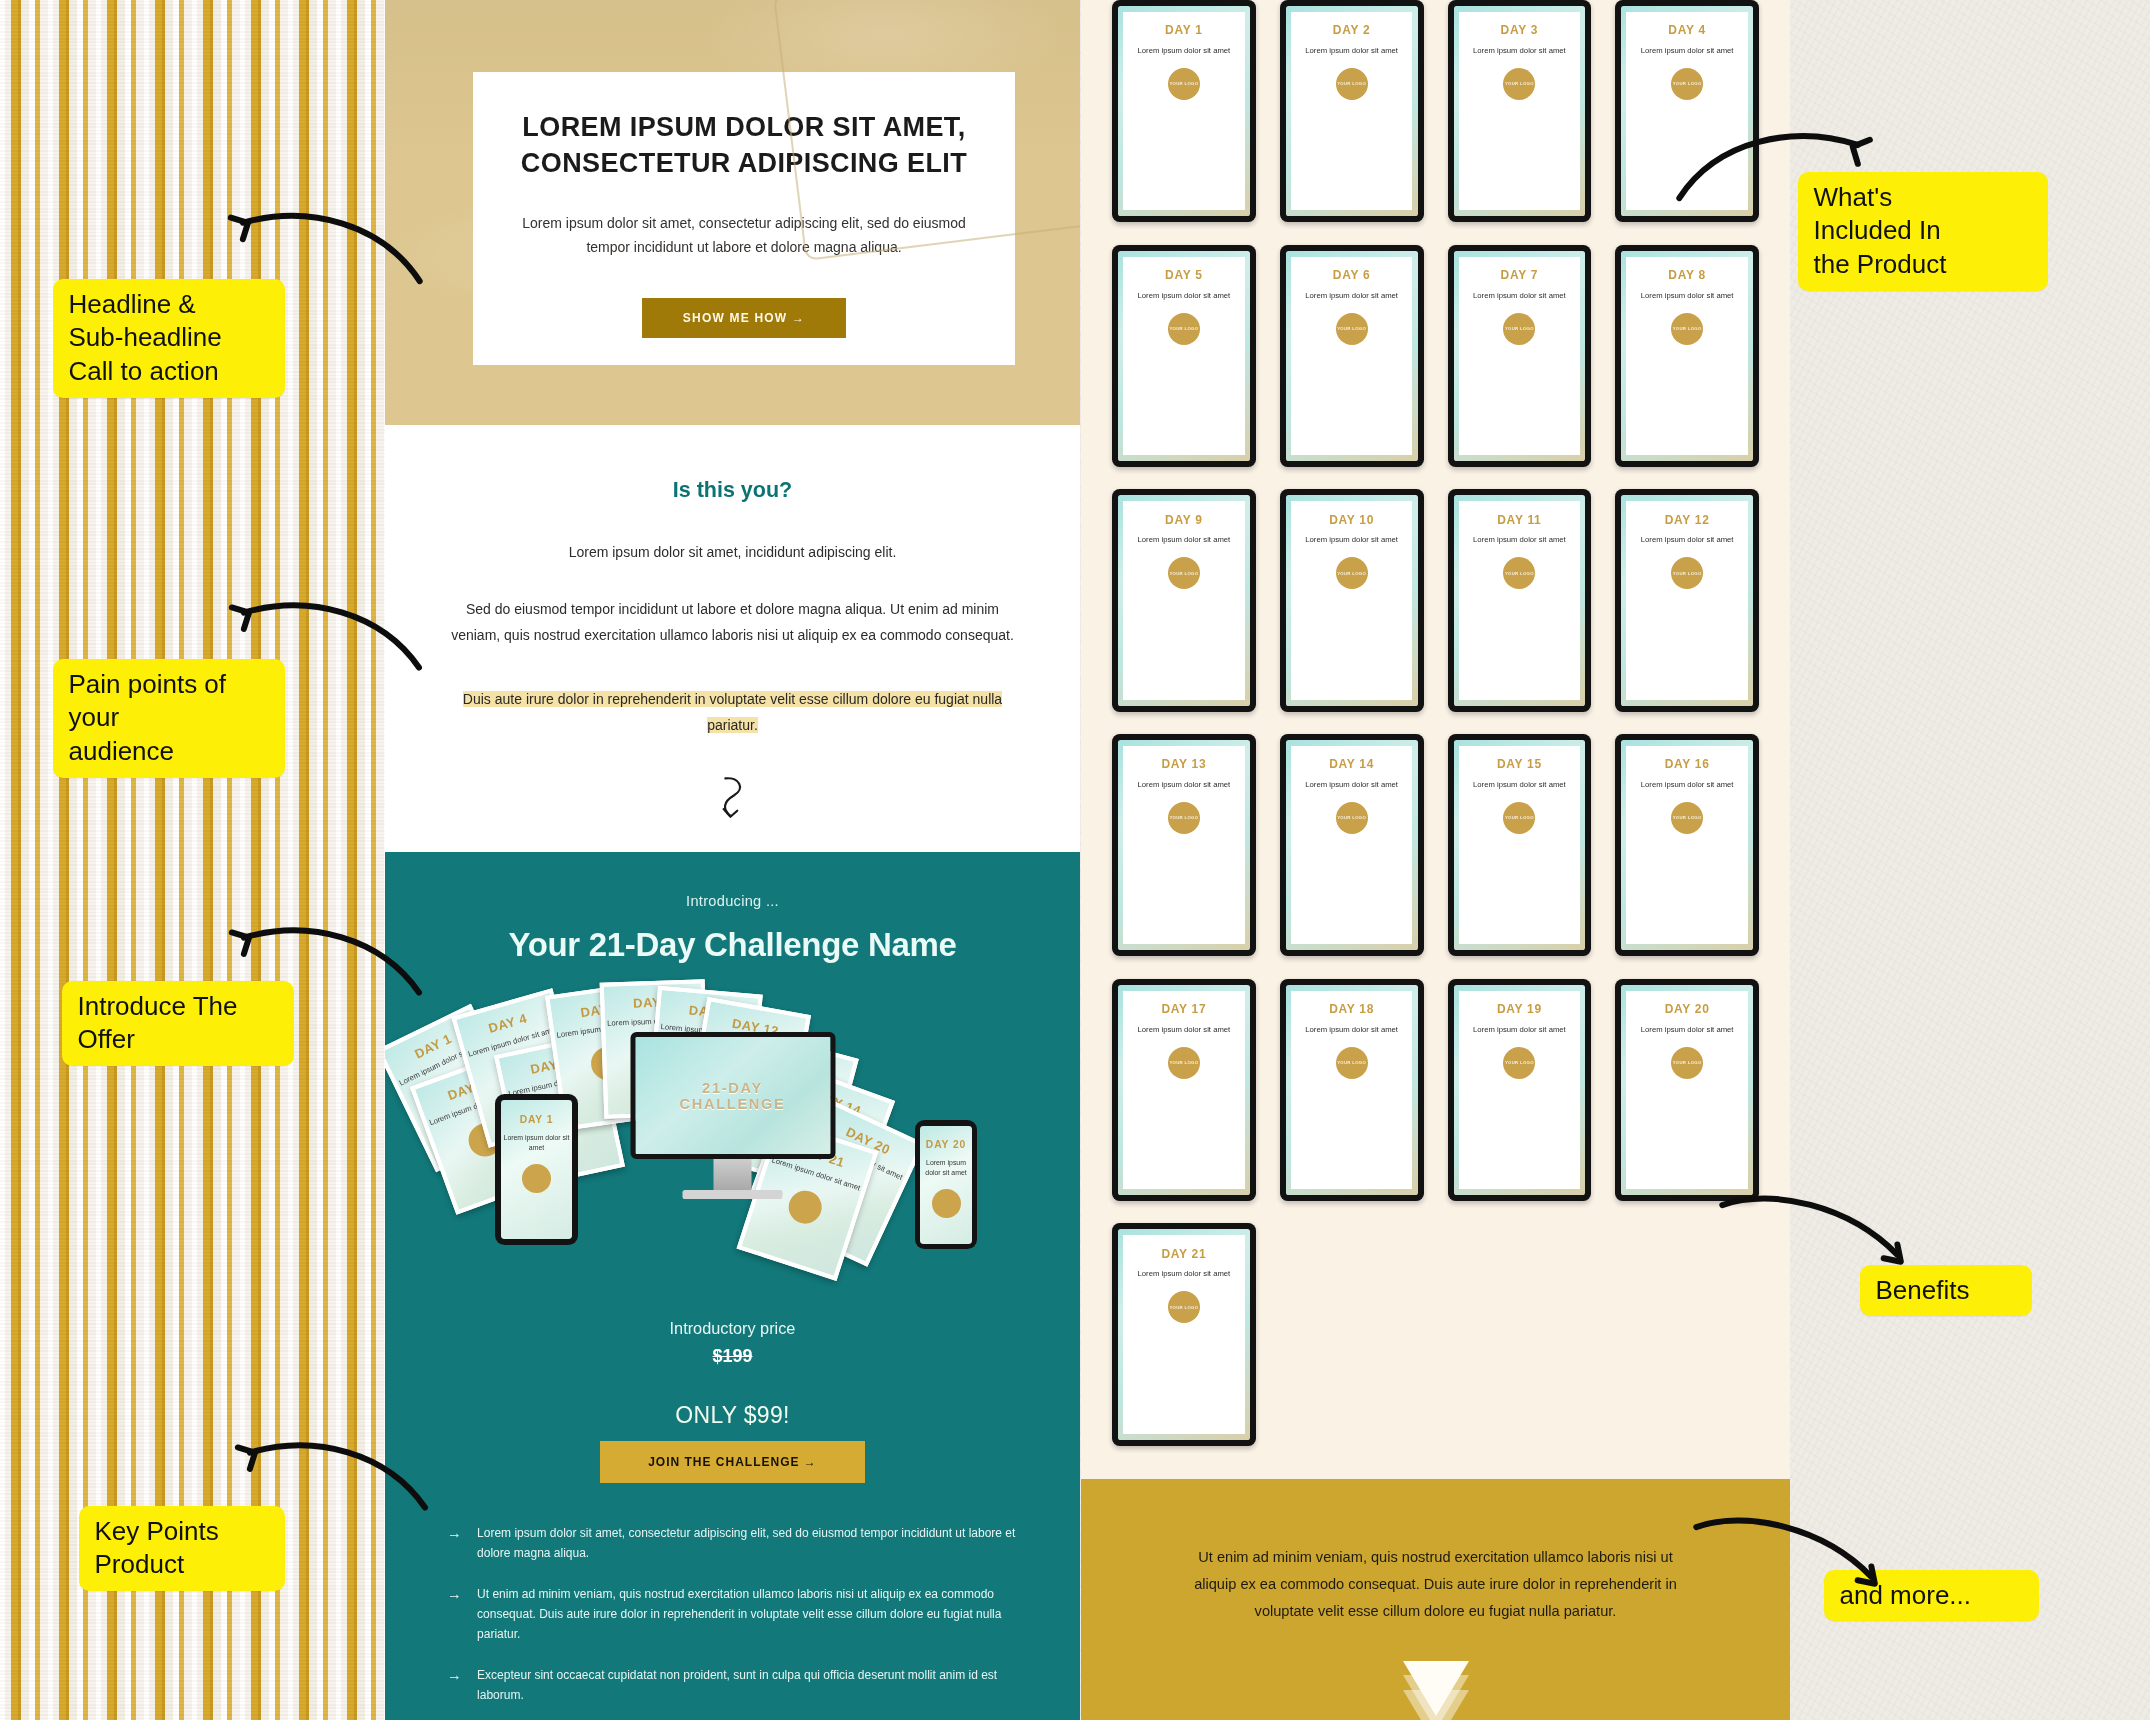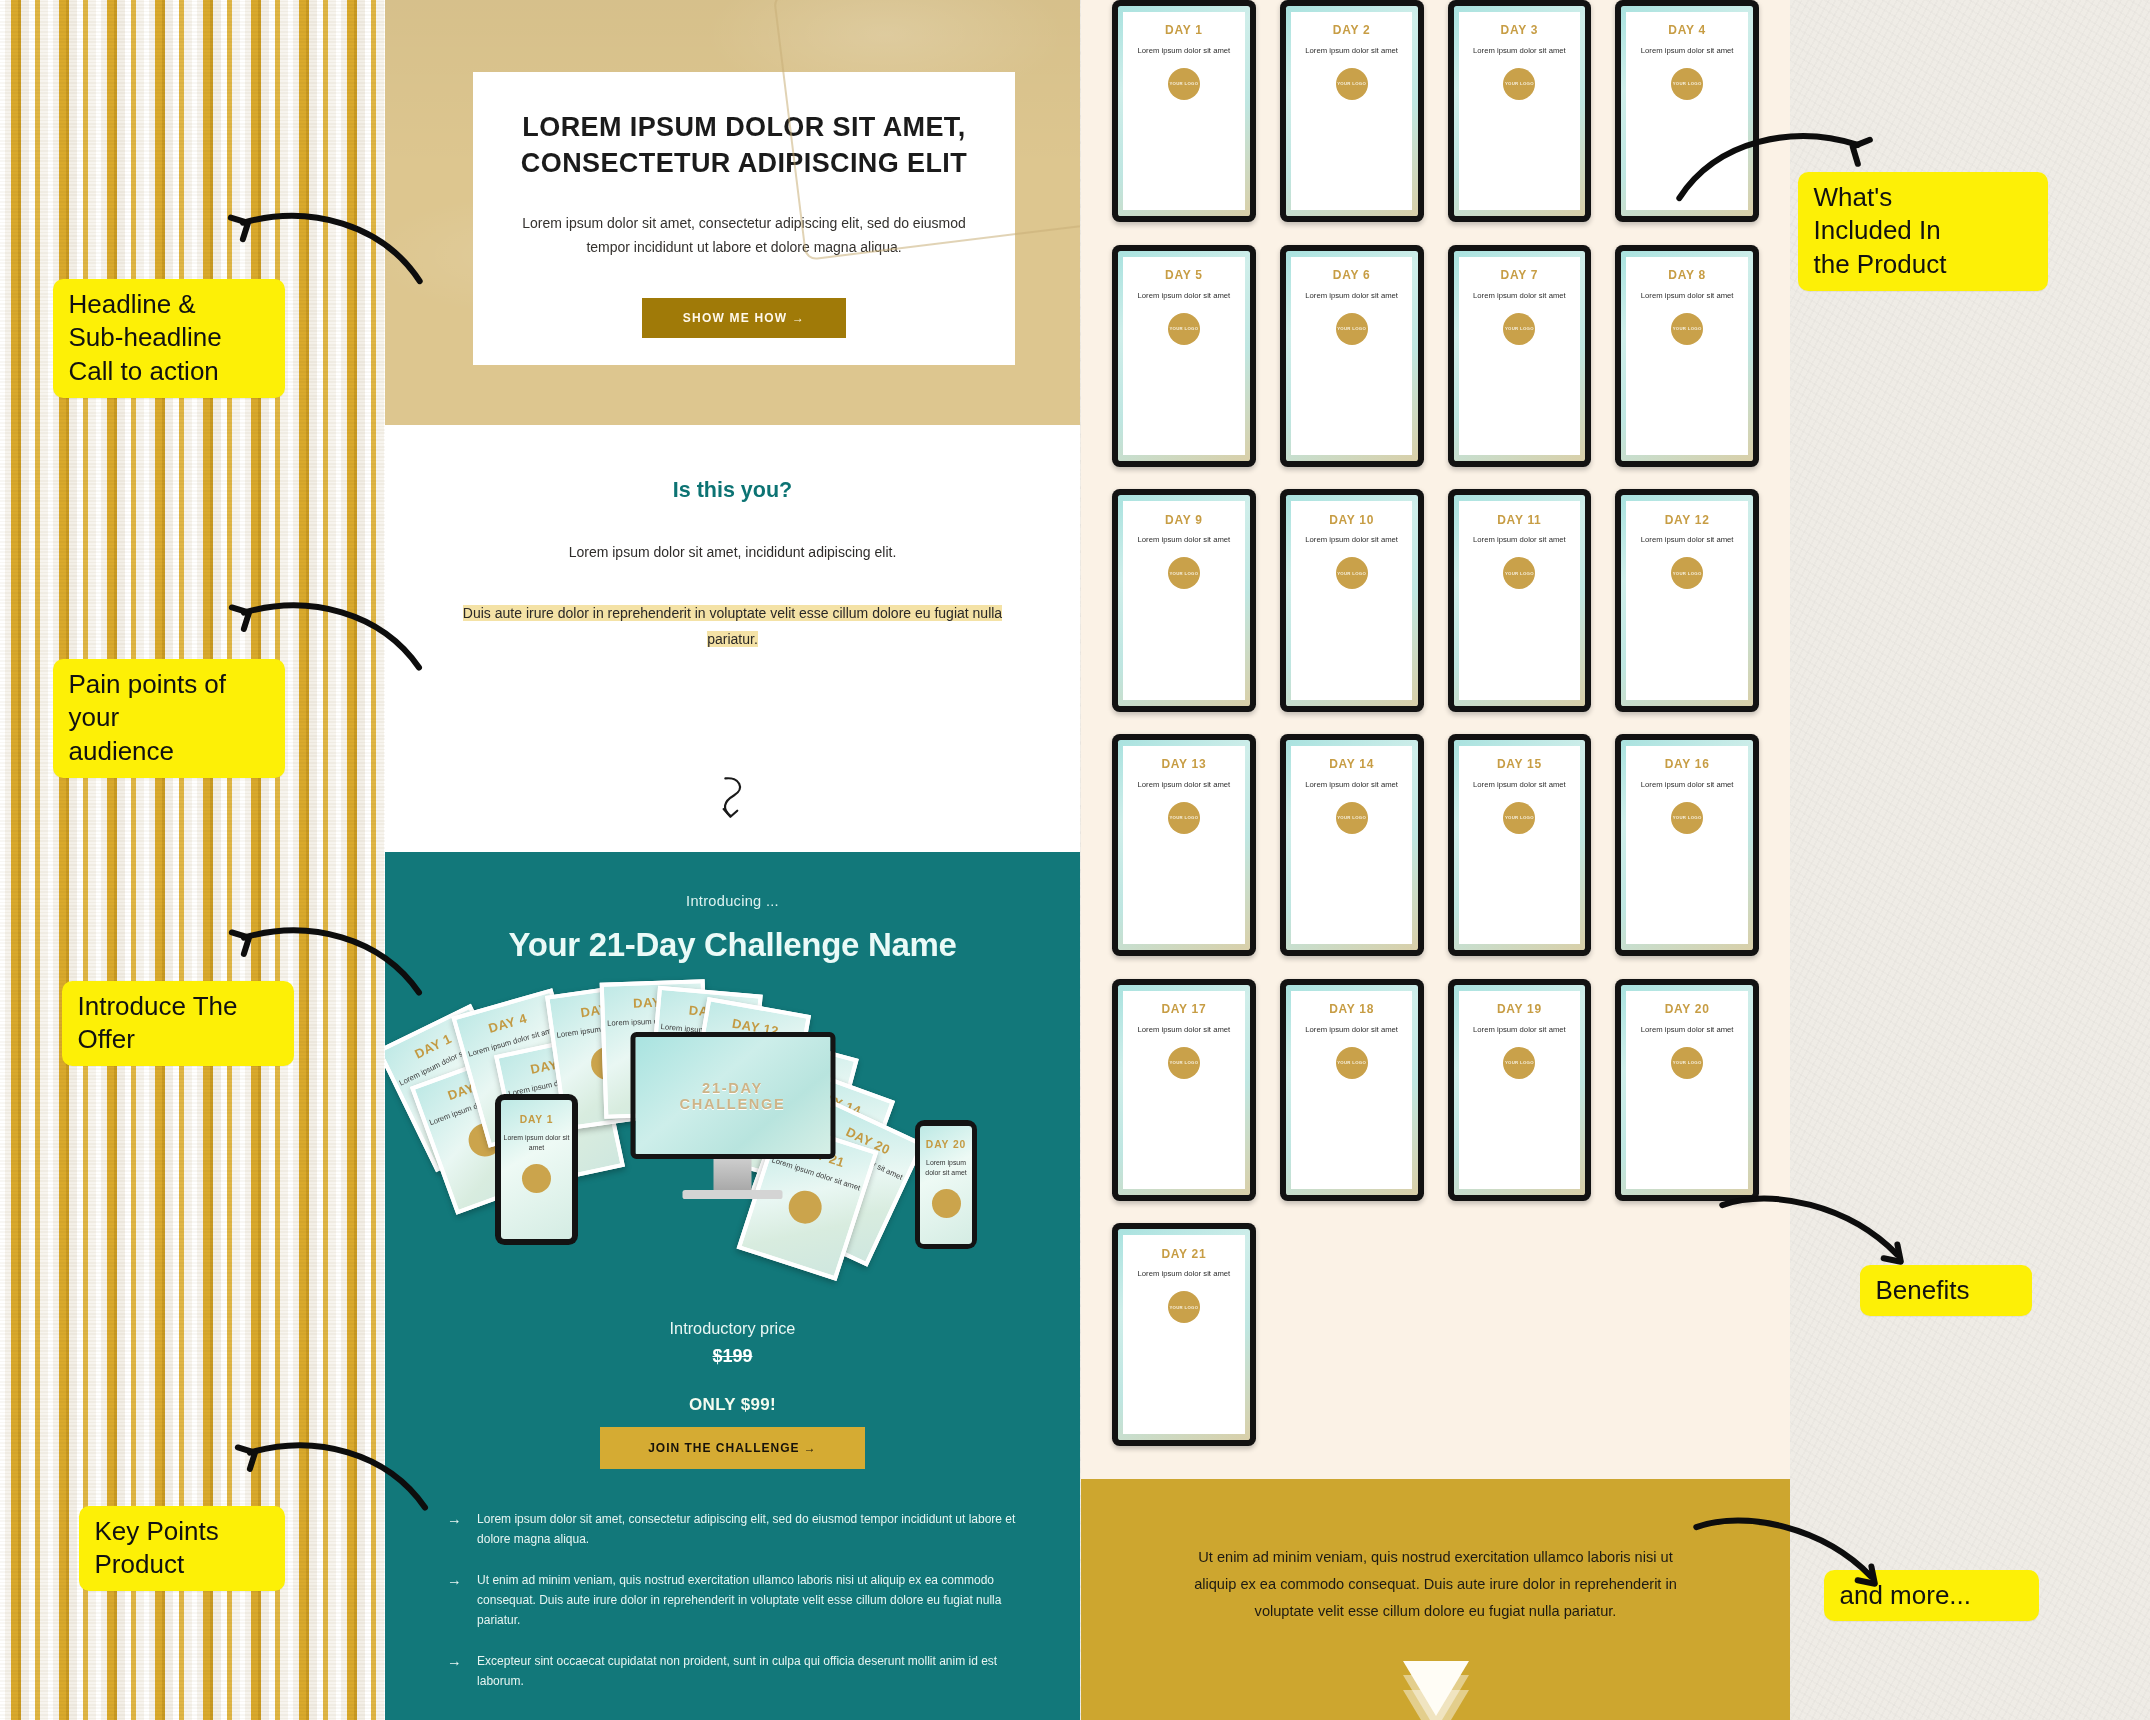--- a/index.html
+++ b/index.html
@@ -146,21 +146,21 @@
   .tablet .d,.phone .d{ font-size:10.3px; font-weight:800; color:#c49a42; letter-spacing:0.9px; }
   .tablet .t,.phone .t{ font-size:6.9px; color:#333; margin-top:7.7px; text-align:center; line-height:1.4; }
   .tablet .logo,.phone .logo{ width:29px;height:29px;border-radius:50%;background:#cba44c;margin-top:12px; }
   .phone{
     position:absolute; right:103px; top:134px; width:62px; height:129px; z-index:7;
     background:#131313; border-radius:9.5px; padding:5.2px;
   }
 
   .price-label{ font-size:16.3px; color:#e9f7f4; margin-top:5.2px; }
   .price-old{ font-size:18px; color:#ffffff; text-decoration:line-through; margin-top:8.6px; font-weight:700; }
-  .price-new{ font-size:17px; font-weight:700; color:#f3fbef; margin-top:28px; letter-spacing:0.3px; }
+  .price-new{ font-size:23px; font-weight:400; color:#f3fbef; margin-top:35px; letter-spacing:0.3px; }
   .join-btn{
     display:inline-block; margin-top:12px; background:#d5ab33; color:#17120a;
     font-size:12px; font-weight:800; letter-spacing:1px;
     padding:13.8px 48px; border:none; cursor:pointer;
   }
   .bullets{ margin:40px 52px 0 62px; text-align:left; }
   .bullet{ display:flex; gap:15.5px; margin-bottom:20.6px; }
   .bullet .ar{ color:#eaf6f3; font-size:14.6px; line-height:1.5; flex:0 0 auto; }
   .bullet .tx{ font-size:12px; line-height:1.68; color:#e7f5f2; }
 
@@ -234,20 +234,21 @@
     <div class="hero-card">
       <div class="hero-h1">LOREM IPSUM DOLOR SIT AMET, CONSECTETUR ADIPISCING ELIT</div>
       <div class="hero-sub">Lorem ipsum dolor sit amet, consectetur adipiscing elit, sed do eiusmod tempor incididunt ut labore et dolore magna aliqua.</div>
       <button class="hero-btn">SHOW ME HOW →</button>
     </div>
   </section>
 
   <section class="isthis">
     <h2 class="isthis-h2">Is this you?</h2>
     <p class="isthis-p1">Lorem ipsum dolor sit amet, incididunt adipiscing elit.</p>
+    <p class="isthis-p2">Sed do eiusmod tempor incididunt ut labore et dolore magna aliqua. Ut enim ad minim veniam, quis nostrud exercitation ullamco laboris nisi ut aliquip ex ea commodo consequat.</p>
     <p class="isthis-hl"><span>Duis aute irure dolor in reprehenderit in voluptate velit esse cillum dolore eu fugiat nulla pariatur.</span></p>
     <svg class="squiggle" width="40" height="46" viewBox="0 0 46 54">
       <path d="M14 4 C30 2 38 16 24 24 C12 31 10 40 20 48" fill="none" stroke="#1a1a1a" stroke-width="2.6" stroke-linecap="round"></path>
       <path d="M12 40 L20 49 L28 42" fill="none" stroke="#1a1a1a" stroke-width="2.6" stroke-linecap="round" stroke-linejoin="round"></path>
     </svg>
   </section>
 
   <section class="offer">
     <div class="offer-kicker">Introducing ...</div>
     <div class="offer-title">Your 21-Day Challenge Name</div>

